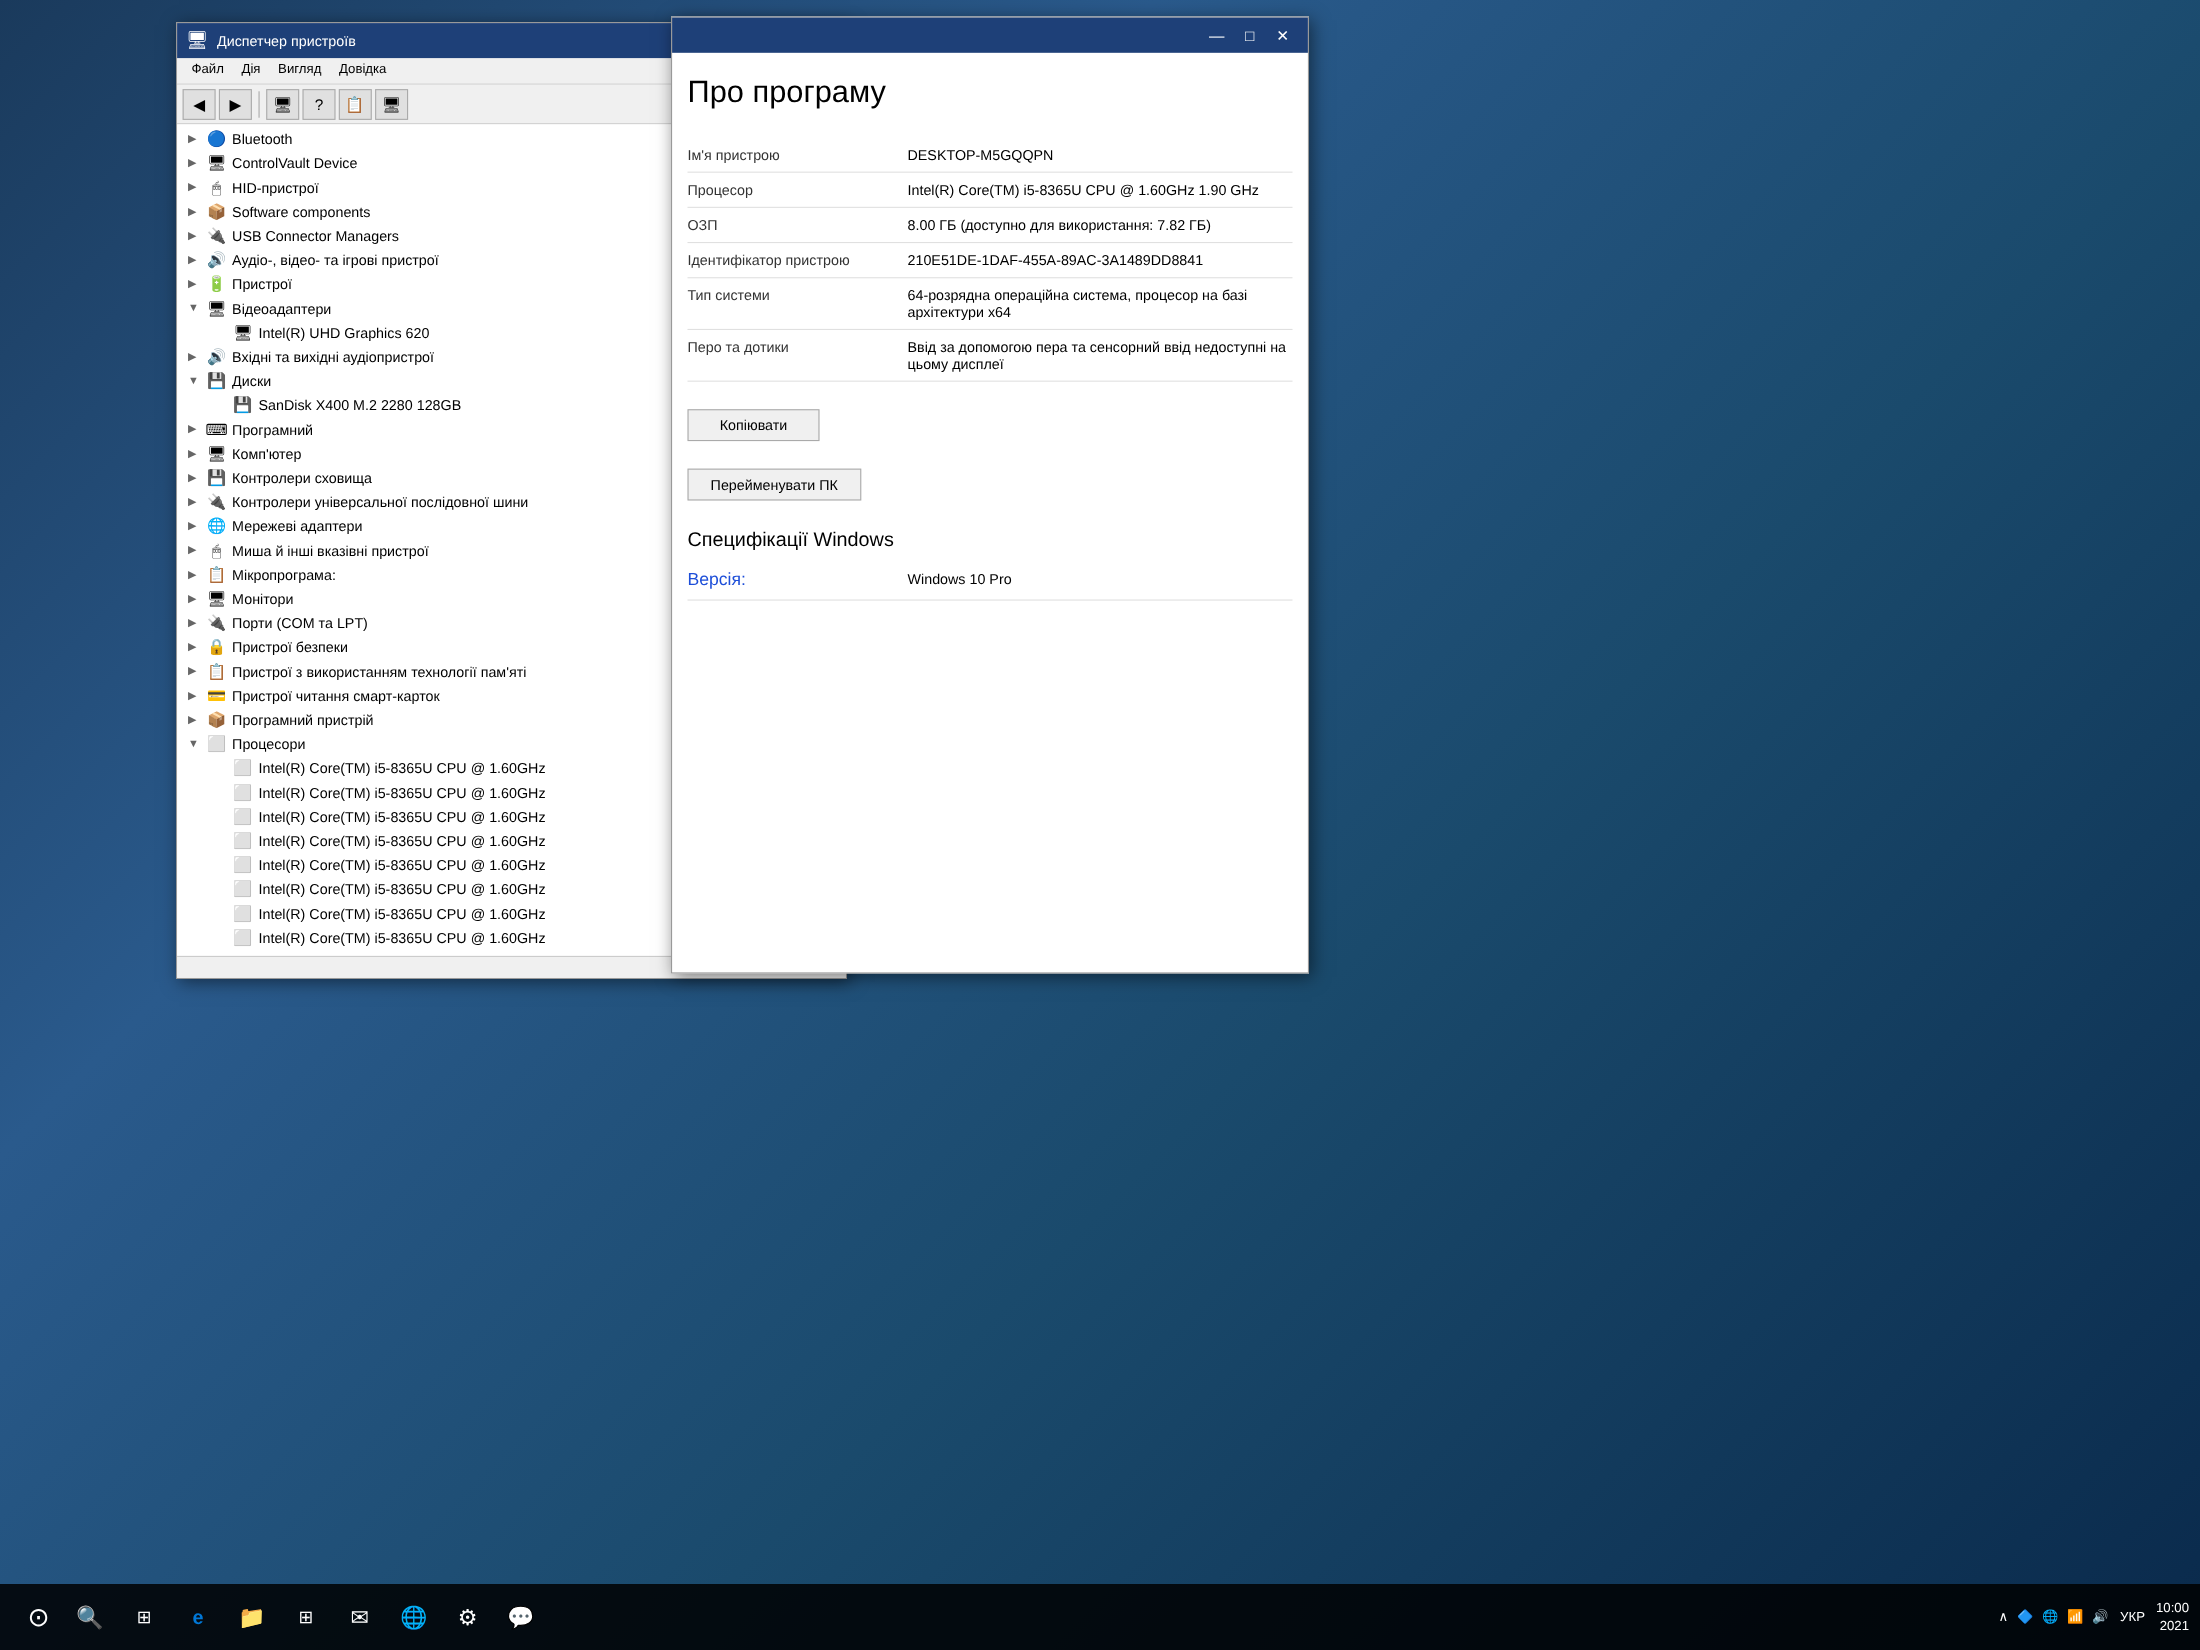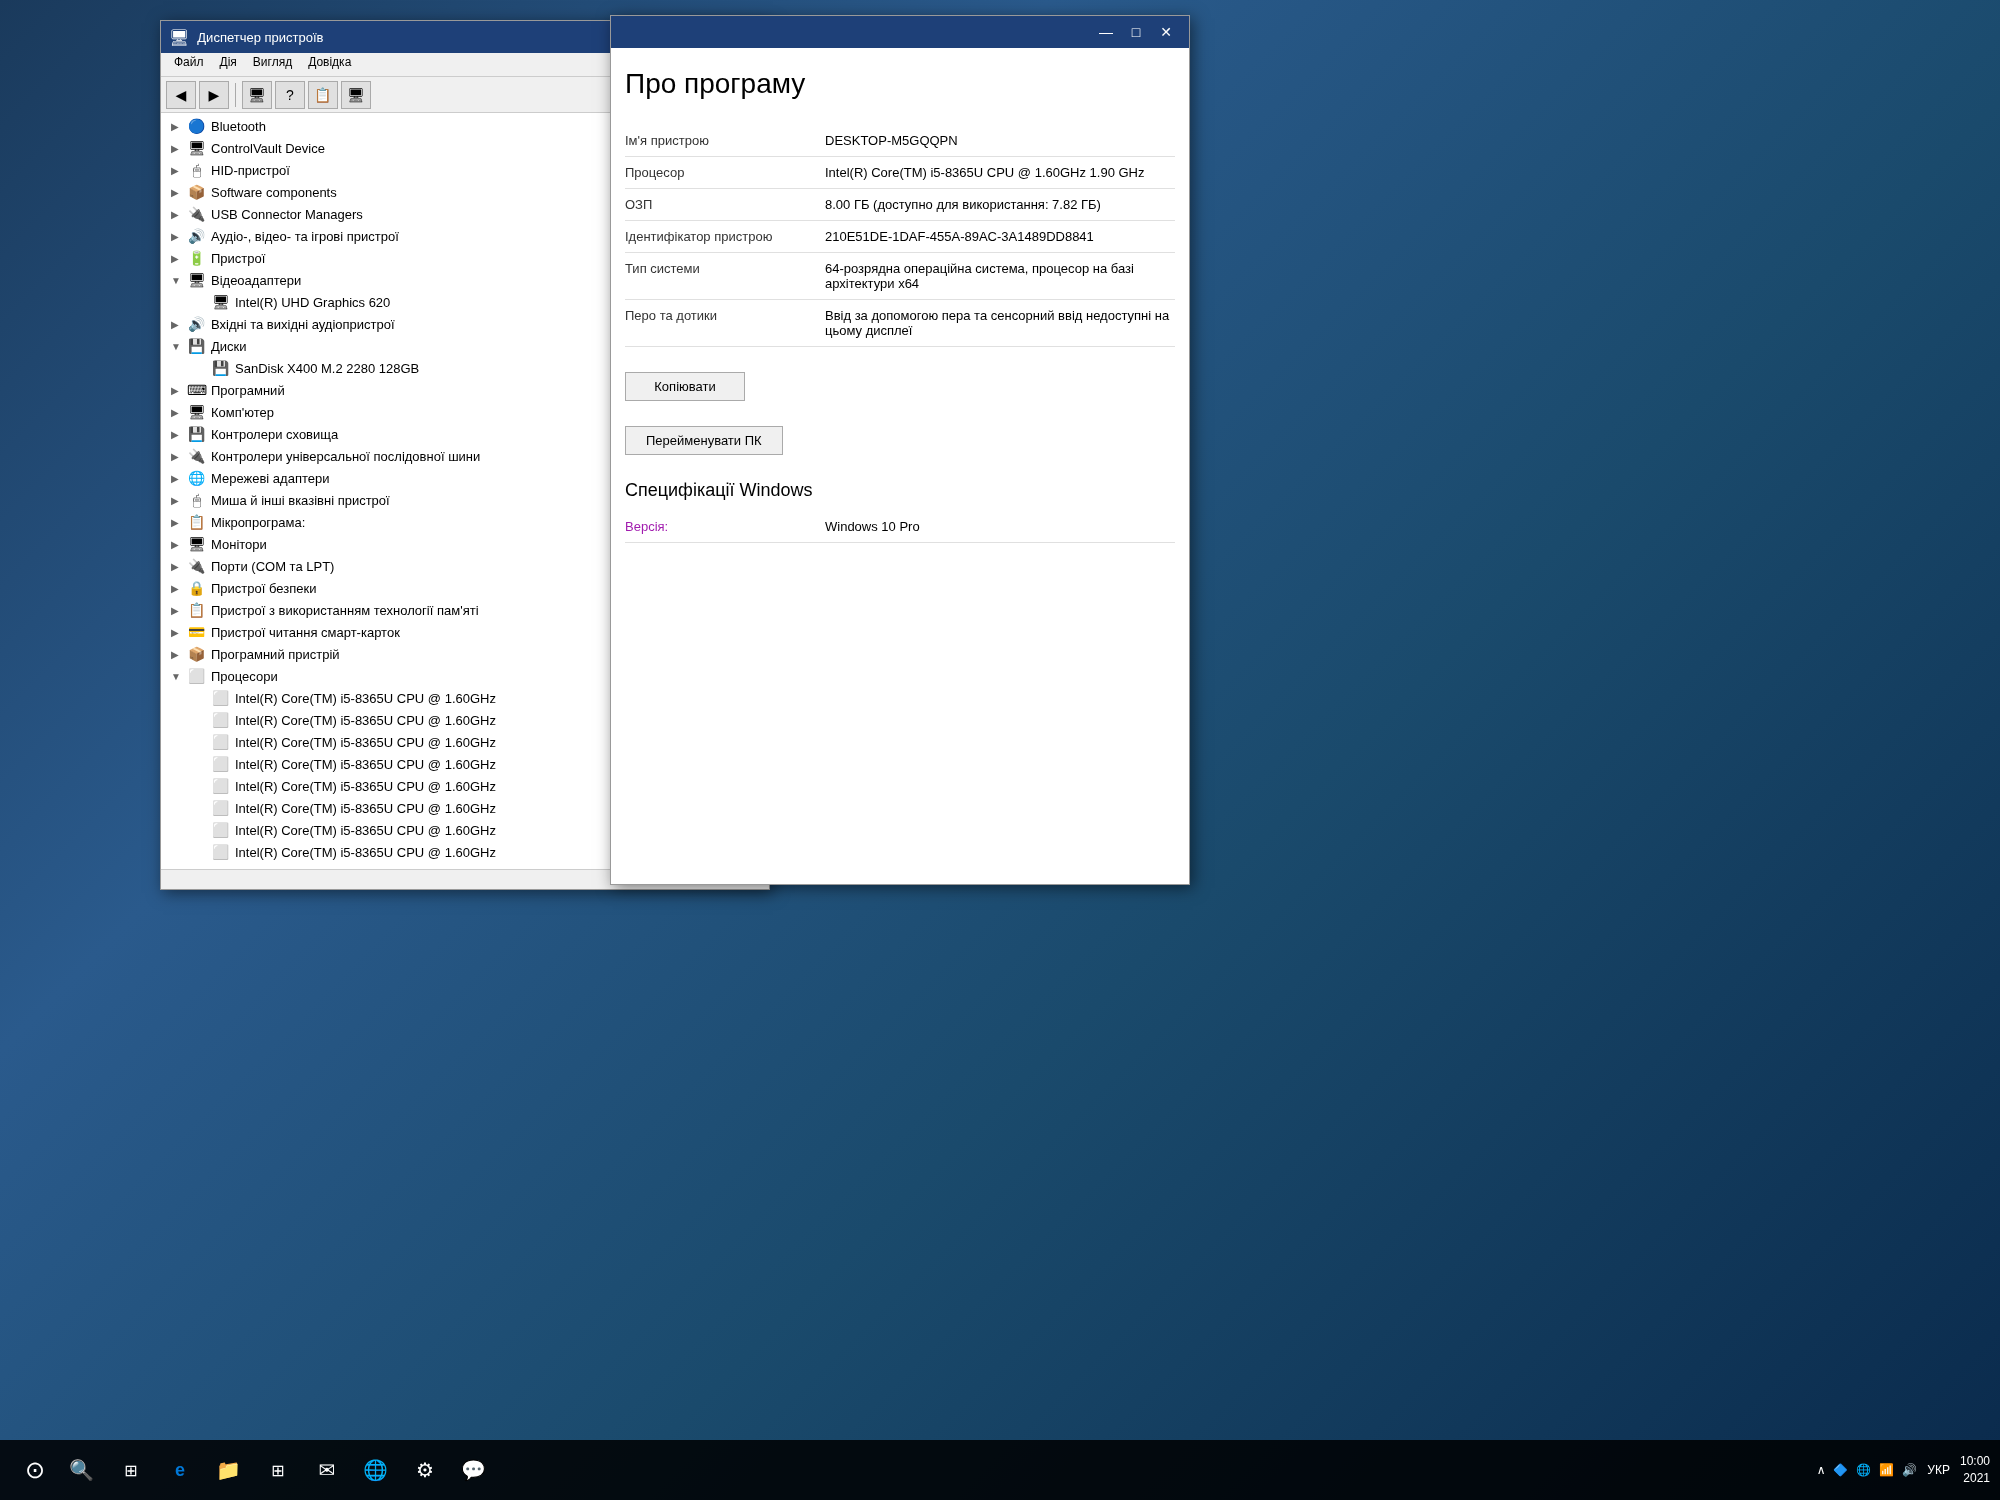--- a/index.html
+++ b/index.html
@@ -304,22 +304,22 @@
       text-align: center;
     }
     .windows-section-title {
       font-size: 18px;
       font-weight: 400;
       color: #000;
       margin-top: 15px;
       margin-bottom: 10px;
     }
     .windows-spec-label {
-      font-size: 13px;
-      color: #a21caf;
+      font-size: 16px;
+      color: #1d4ed8;
     }
   </style>
 </head>
 <body>
 
 <div class="desktop"></div>
 
 <div class="window devmgr-window">
 
   <div class="window-titlebar">

